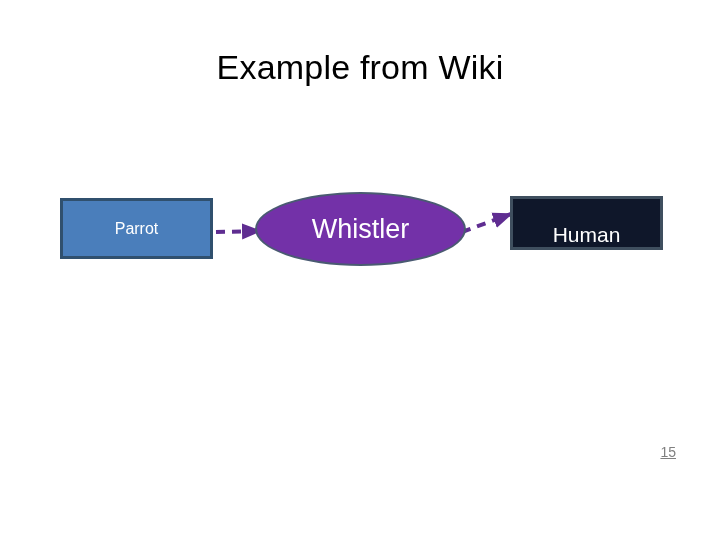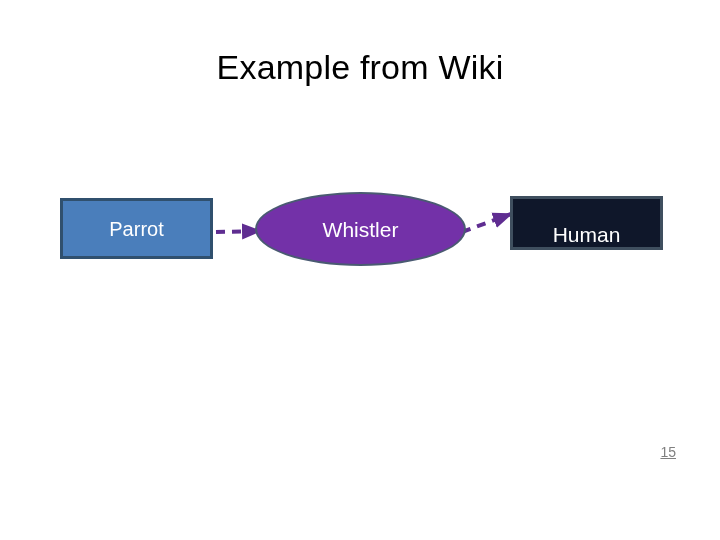--- a/index.html
+++ b/index.html
@@ -46,40 +46,40 @@
     height: 61px;
     background: #4a7ebb;
     border: 3px solid #30506e;
     box-sizing: border-box;
     display: flex;
     align-items: center;
     justify-content: center;
   }
   .node-parrot .node-label {
     color: #ffffff;
-    font-size: 20px;
+    font-size: 16px;
     line-height: 24px;
   }
   .node-whistler {
     position: absolute;
     left: 255px;
     top: 192px;
     width: 211px;
     height: 74px;
     background: #7331a8;
     border: 2px solid #4a5a72;
     border-radius: 50%;
     box-sizing: border-box;
     display: flex;
     align-items: center;
     justify-content: center;
   }
   .node-whistler .node-label {
     color: #ffffff;
-    font-size: 21px;
+    font-size: 27px;
     line-height: 25px;
   }
   .node-human {
     position: absolute;
     left: 510px;
     top: 196px;
     width: 153px;
     height: 54px;
     background: #0f172a;
     border: 3px solid #3f4f5f;

